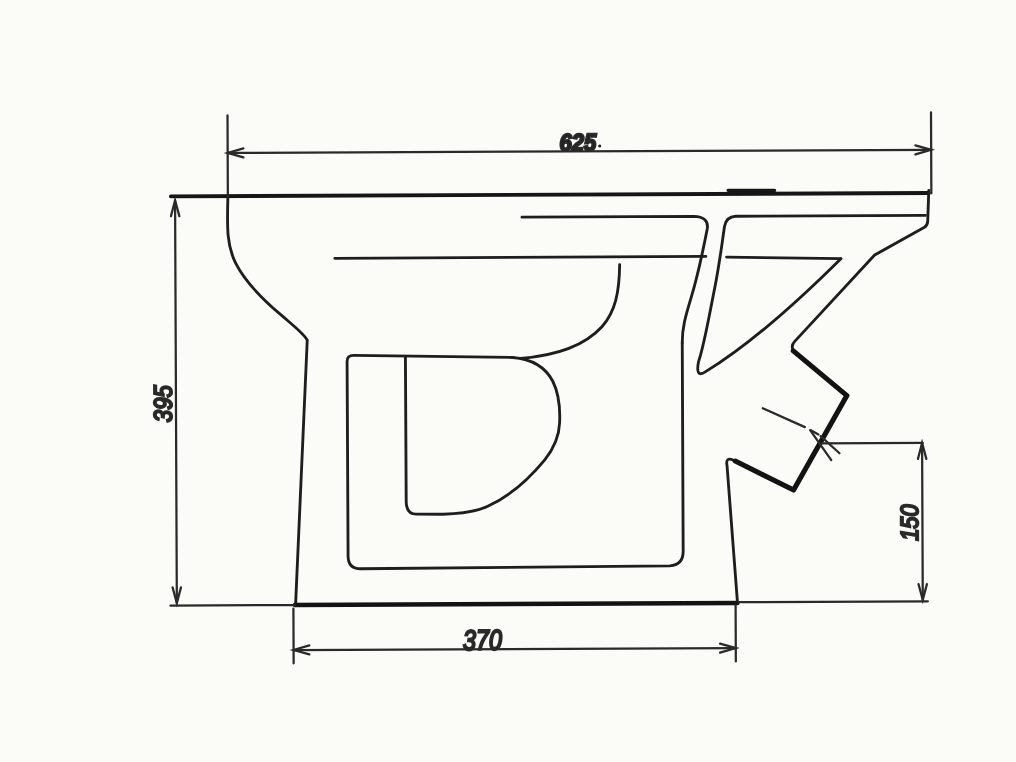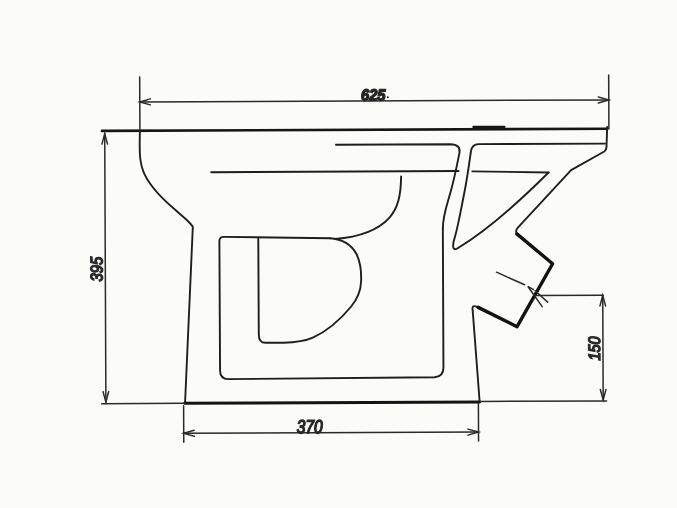--- a/index.html
+++ b/index.html
@@ -1,16 +1,16 @@
 <!DOCTYPE html>
 <html><head>
 <meta charset="utf-8">
 <style>
   html,body{margin:0;padding:0;background:#fbfbf8;}
-  .sheet{width:650px;height:508px;position:relative;background:#fbfbf8;overflow:hidden;}
+  .sheet{width:650px;height:508px;position:relative;background:#fbfbf8;overflow:hidden;padding-left:12px;}
   text{font-family:"Liberation Sans",sans-serif;font-style:italic;fill:#1d1d1d;}
 </style>
 </head>
 <body>
 <div class="sheet">
 <svg width="677" height="508" viewBox="0 0 677 508" xmlns="http://www.w3.org/2000/svg">
 <g transform="rotate(-0.25 355 266)">
   <g fill="none" stroke="#1e1e1e" stroke-width="1.9" stroke-linecap="round" stroke-linejoin="round">
 
     <path d="M102.5,129.8 L607.8,129.8" stroke-width="2.6" stroke="#161616"></path>

